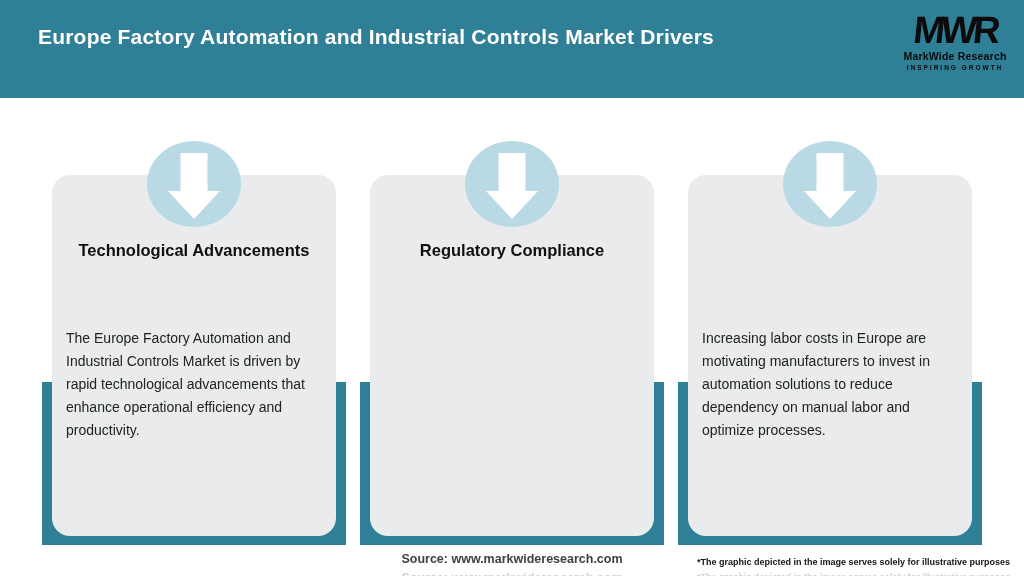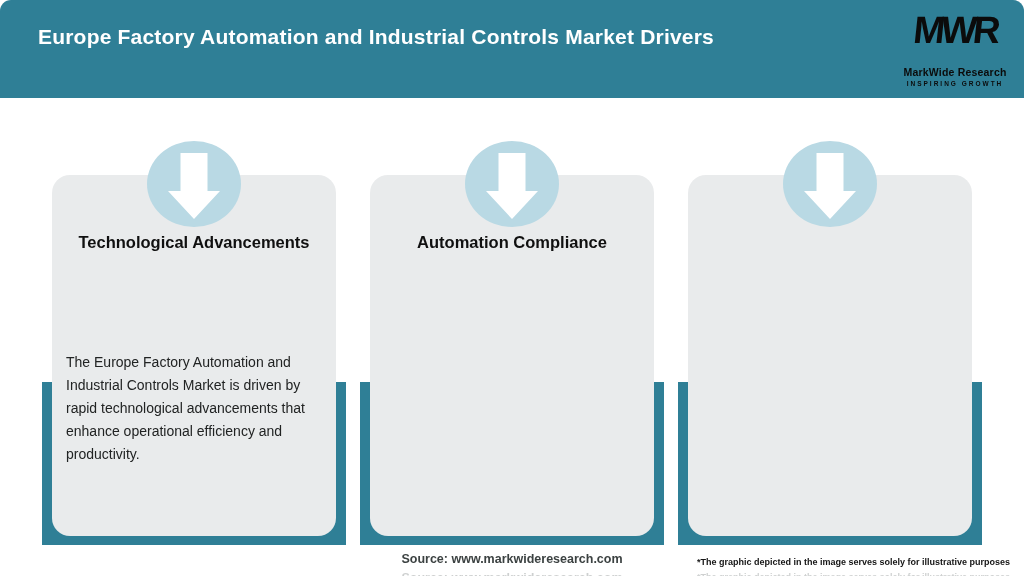--- a/index.html
+++ b/index.html
@@ -4,21 +4,20 @@
 <style>
   * { margin: 0; padding: 0; box-sizing: border-box; }
   html, body { background: #ffffff; }
   .page {
     position: relative;
     width: 1024px;
     height: 576px;
     background: #ffffff;
     overflow: hidden;
     font-family: "Liberation Sans", "DejaVu Sans", sans-serif;
-    border-radius: 11px;
   }
 
   
   .header {
     position: absolute;
     top: 0; left: 0;
     width: 1024px; height: 98px;
     background: #2f7f96;
   }
   .page-title {
@@ -41,21 +40,21 @@
     font-weight: 900;
     letter-spacing: -4px;
     line-height: 40px;
     transform: skewX(-6deg);
     color: #0b0b0b;
   }
   .brand-name {
     font-size: 10.5px;
     font-weight: bold;
     letter-spacing: 0.2px;
-    margin-top: 16px;
+    margin-top: 0px;
   }
   .brand-tagline {
     font-size: 6.5px;
     font-weight: bold;
     letter-spacing: 2px;
     margin-top: 2px;
   }
 
   
   .col {
@@ -89,36 +88,35 @@
     border-radius: 50%;
     background: #b9d9e4;
     display: flex;
     align-items: center;
     justify-content: center;
   }
   .icon-circle svg { display: block; margin-top: 4px; }
 
   .card-title {
     position: absolute;
-    top: 92px; left: 10px;
+    top: 100px; left: 10px;
     width: 284px;
     text-align: center;
     font-size: 16.5px;
     font-weight: bold;
     color: #101010;
   }
   .card-body {
     position: absolute;
     top: 186px; left: 24px;
     width: 258px;
     font-size: 14px;
     line-height: 23px;
     color: #212323;
     text-align: left;
-    margin-top: 24px;
   }
 
   
   .source {
     position: absolute;
     top: 552px; left: 0;
     width: 1024px;
     text-align: center;
     font-size: 12.5px;
     font-weight: bold;
@@ -180,31 +178,32 @@
   </div>
 
   <div class="col col-2">
     <div class="backing"></div>
     <div class="card"></div>
     <div class="icon-circle">
       <svg width="52" height="66" viewBox="0 0 52 66">
         <path d="M12.5 0 h27 v38 h12.5 L26 66 L0 38 h12.5 Z" fill="#ffffff"></path>
       </svg>
     </div>
-    <div class="card-title">Automation Compliance</div>
+    <div class="card-title">Regulatory Compliance</div>
   </div>
 
   <div class="col col-3">
     <div class="backing"></div>
     <div class="card"></div>
     <div class="icon-circle">
       <svg width="52" height="66" viewBox="0 0 52 66">
         <path d="M12.5 0 h27 v38 h12.5 L26 66 L0 38 h12.5 Z" fill="#ffffff"></path>
       </svg>
     </div>
+    <div class="card-body">Increasing labor costs in Europe are motivating manufacturers to invest in automation solutions to reduce dependency on manual labor and optimize processes.</div>
   </div>
 
   <div class="source">Source: www.markwideresearch.com</div>
   <div class="disclaimer">*The graphic depicted in the image serves solely for illustrative purposes</div>
   <div class="source-ghost">Source: www.markwideresearch.com</div>
   <div class="disclaimer-ghost">*The graphic depicted in the image serves solely for illustrative purposes</div>
 
 </div>
 
 </body></html>

